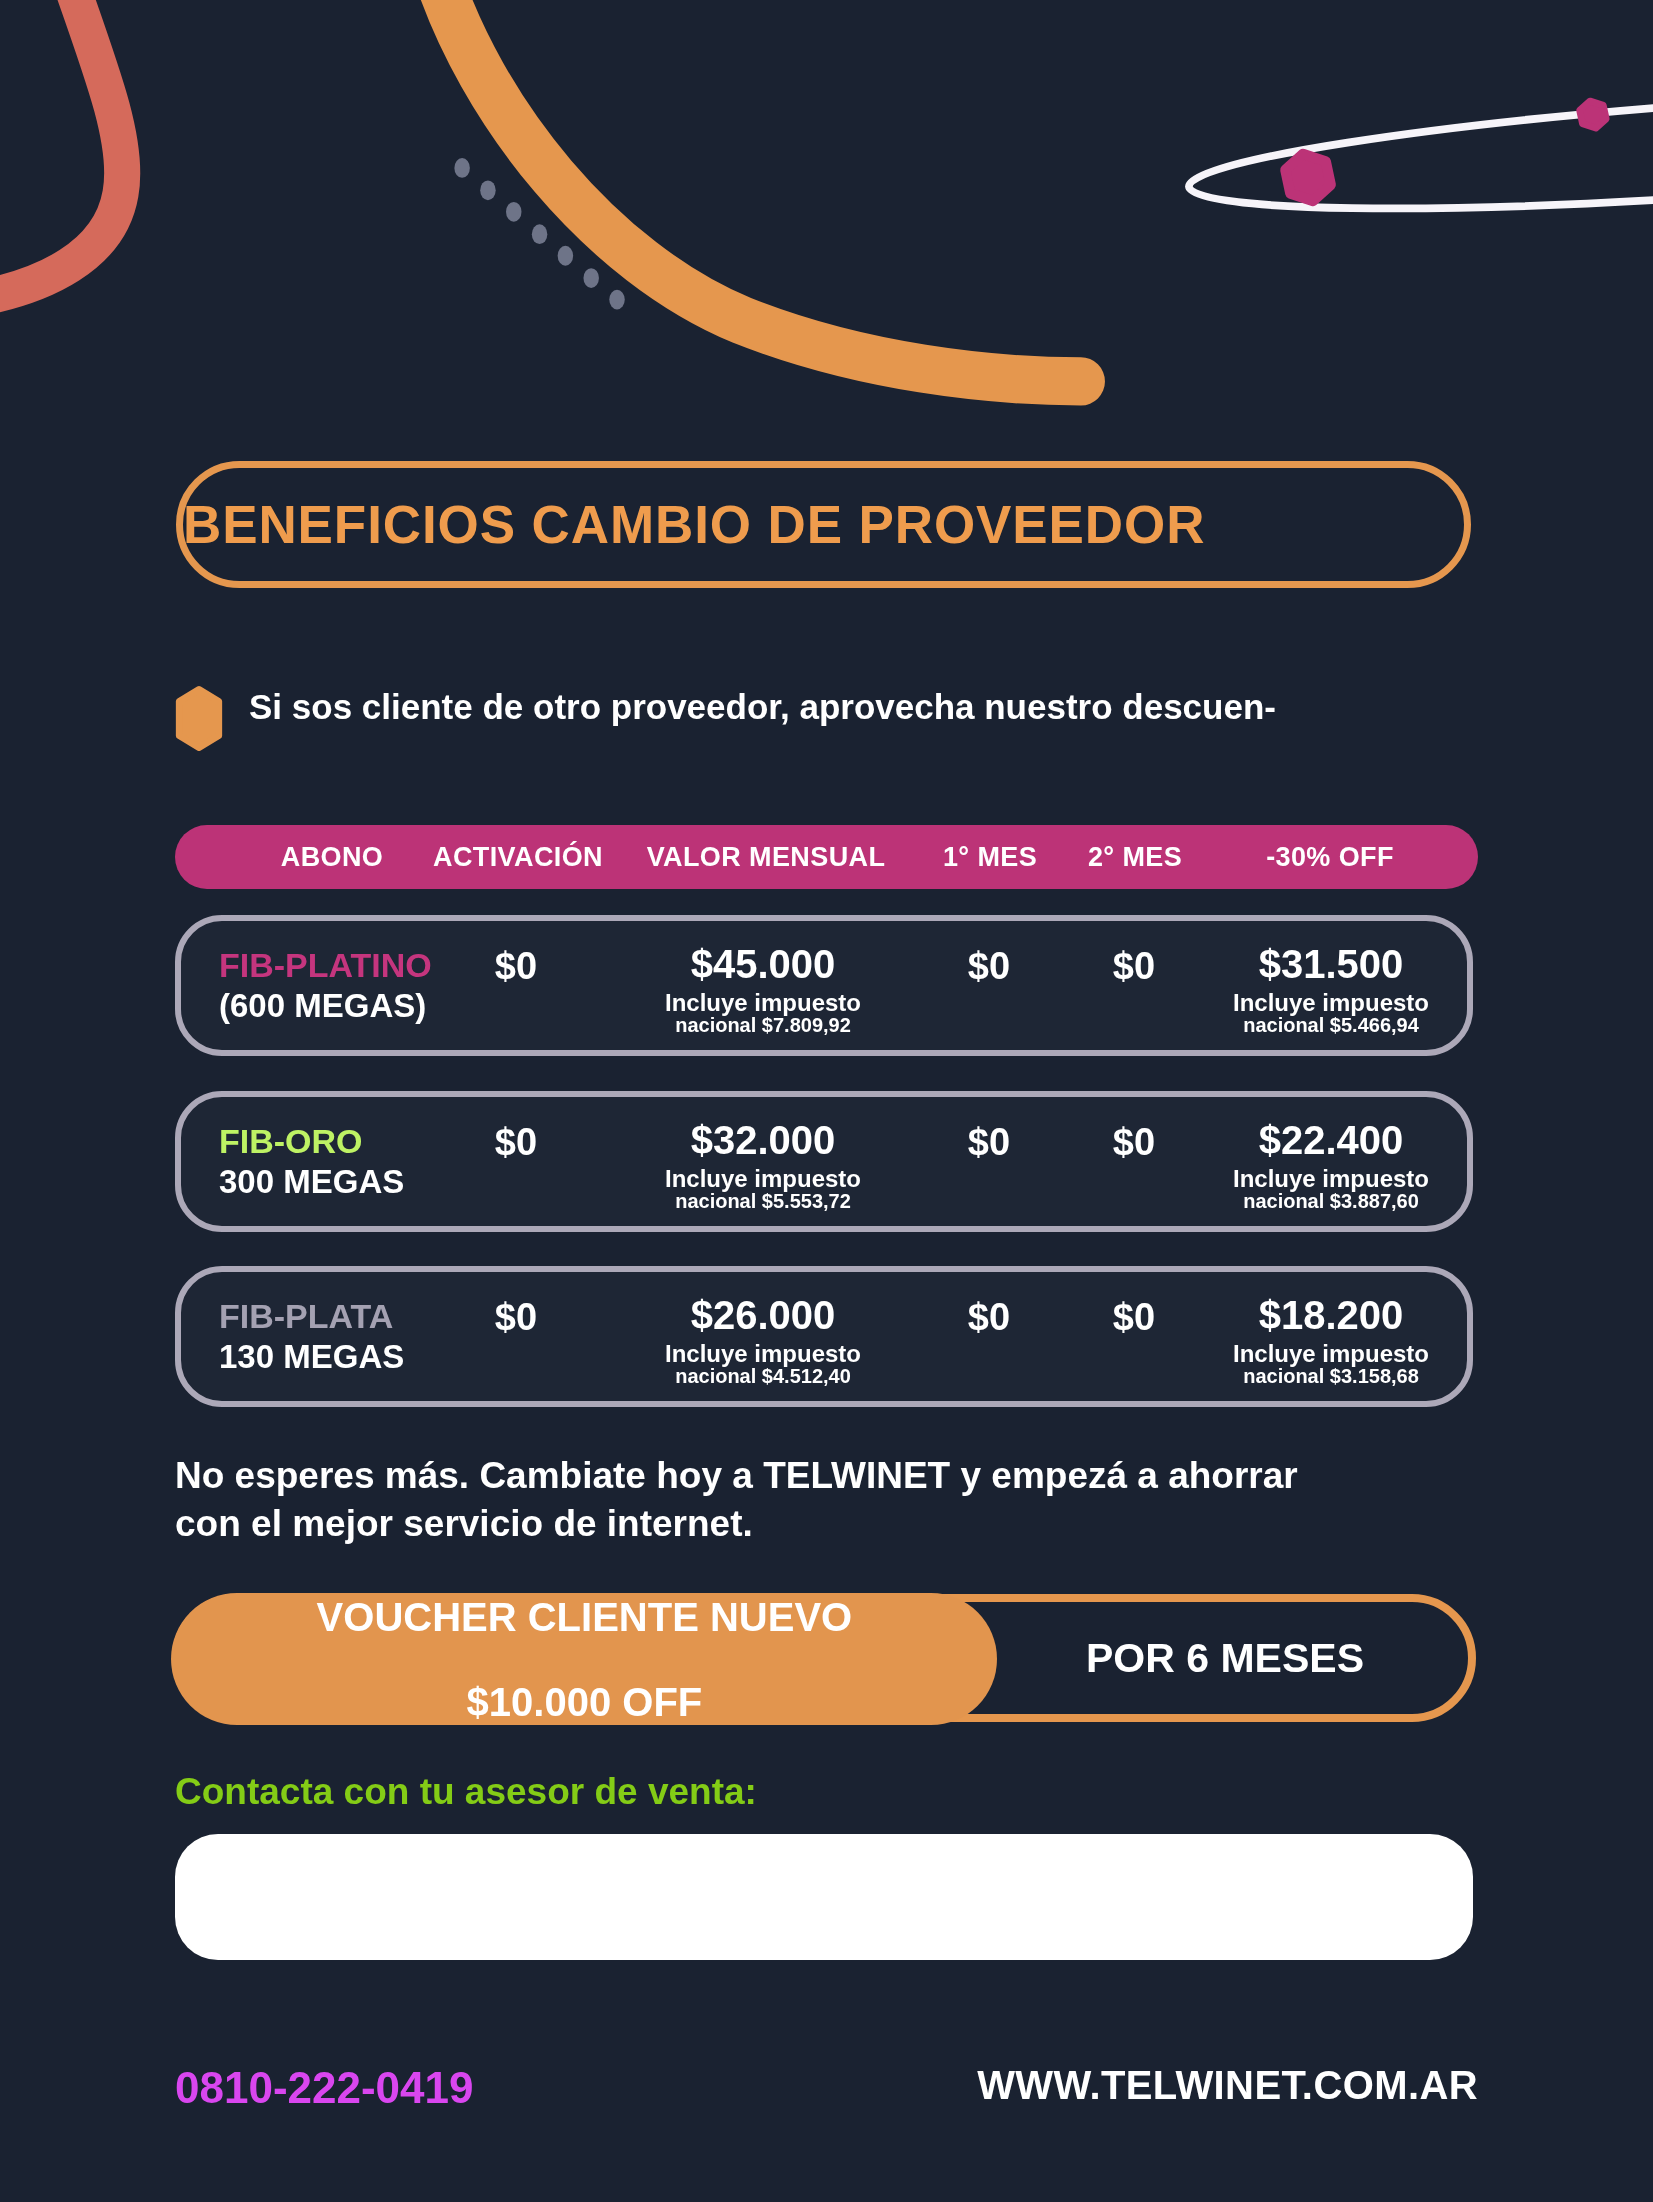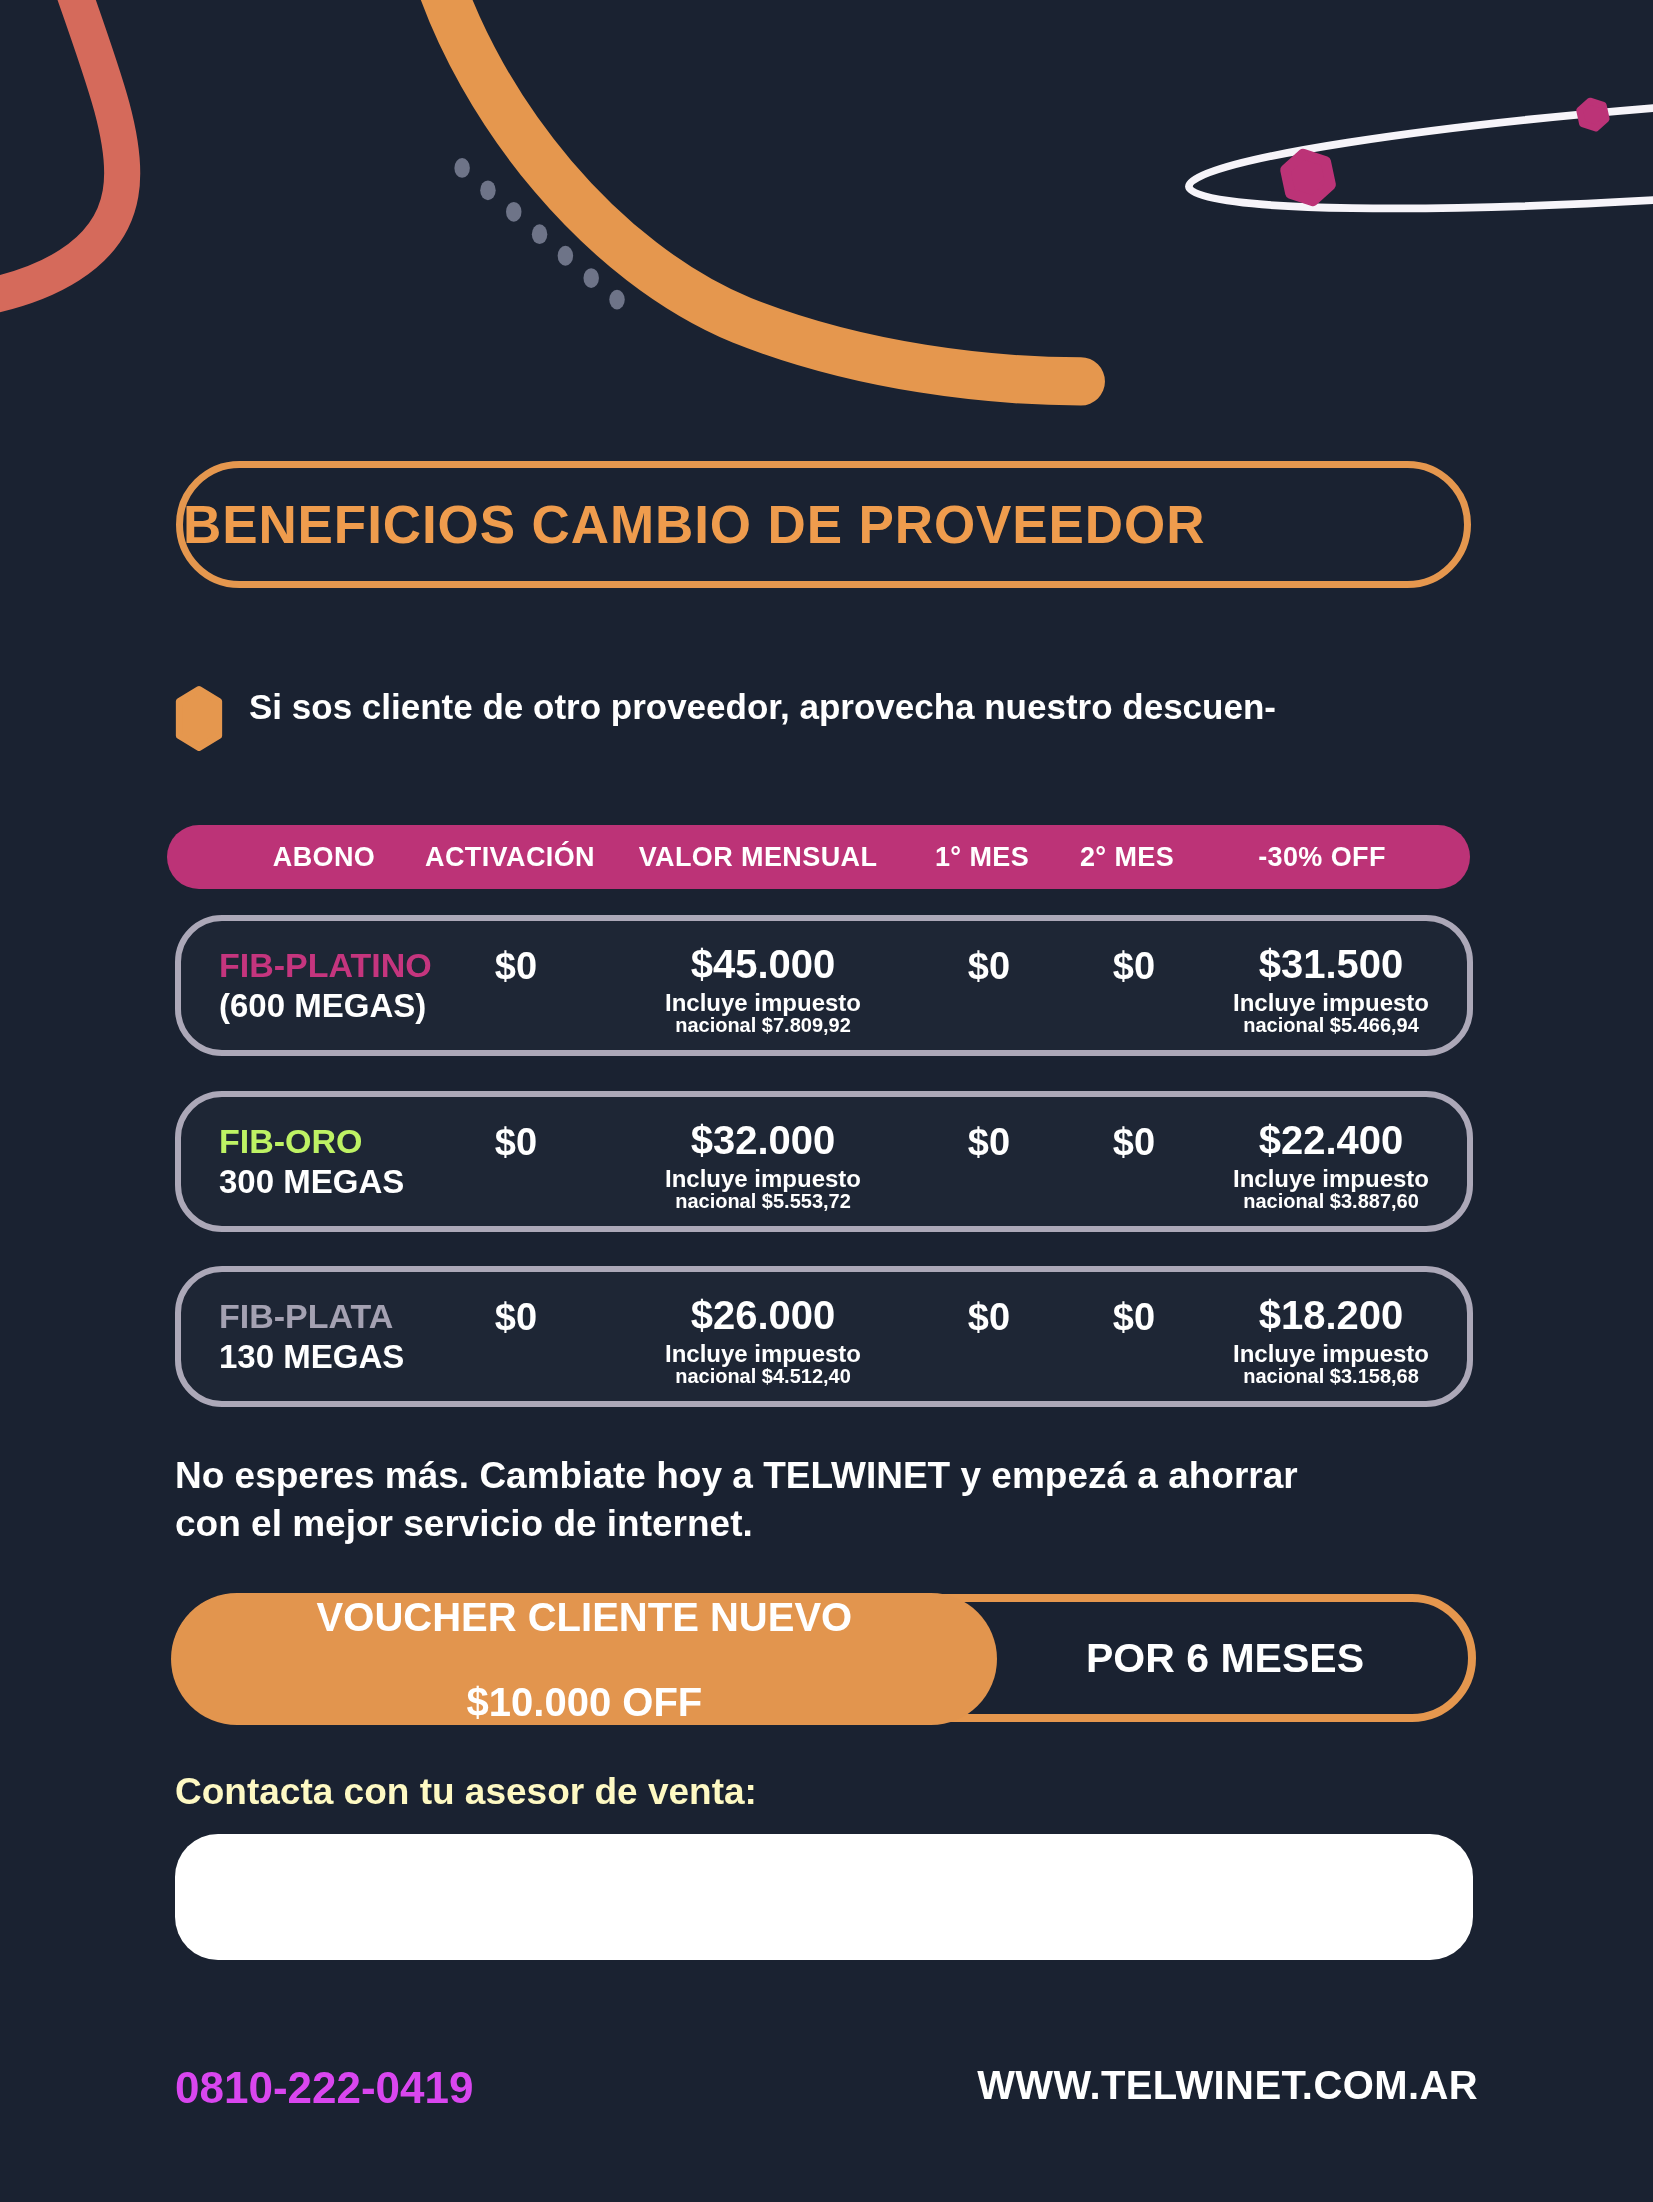--- a/index.html
+++ b/index.html
@@ -11,21 +11,21 @@
   .title-box{position:absolute;left:176px;top:461px;width:1295px;height:127px;
              border:7.7px solid #E5974E;border-radius:69px;box-sizing:border-box;
              display:flex;align-items:center;justify-content:flex-start;}
   .title-text{font-size:53px;font-weight:800;color:#EF9C4D;letter-spacing:0.9px;white-space:nowrap;}
 
   
   .intro{position:absolute;left:175px;top:684px;display:flex;gap:26px;align-items:flex-start;}
   .intro-text{font-size:35px;font-weight:700;line-height:46px;color:#FFFFFF;}
 
   
-  .thead{position:absolute;left:167px;top:825px;width:1303px;height:64px;background:#BC3377;
+  .thead{position:absolute;left:175px;top:825px;width:1303px;height:64px;background:#BC3377;
          border-radius:34px;}
   .thead span{position:absolute;top:50%;transform:translate(-50%,-50%);font-size:27px;
               font-weight:700;color:#fff;white-space:nowrap;letter-spacing:0.4px;}
   .h0{left:157px}.h1{left:343px}.h2{left:591px}.h3{left:815px}.h4{left:960px}.h5{left:1155px}
 
   
   .row{position:absolute;left:175px;width:1298px;height:141px;border:6.9px solid #ACA8B8;
        border-radius:47px;box-sizing:border-box;background:rgba(255,255,255,0.02);}
   .row-0{top:915px}.row-1{top:1091px}.row-2{top:1266px}
   .cell-plan{position:absolute;left:38px;top:24px;}
@@ -46,21 +46,21 @@
   
   .voucher{position:absolute;left:172px;top:1594px;width:1304px;height:128px;
            border:8.6px solid #E5974E;border-radius:67px;box-sizing:border-box;}
   .voucher-left{position:absolute;left:-8.6px;top:-8.6px;width:826px;height:132px;border-radius:67px;
                 background:#E2954E;display:flex;flex-direction:column;align-items:center;justify-content:center;gap:39px;}
   .voucher-left div{font-size:40px;font-weight:800;line-height:46px;color:#fff;white-space:nowrap;}
   .voucher-right{position:absolute;left:1045px;top:50%;transform:translate(-50%,-50%);
                  font-size:41px;font-weight:800;color:#fff;white-space:nowrap;}
 
   
-  .contact-label{position:absolute;left:175px;top:1771px;font-size:37px;font-weight:700;color:#fef9c3;}
+  .contact-label{position:absolute;left:175px;top:1771px;font-size:37px;font-weight:700;color:#84cc16;}
   .contact-box{position:absolute;left:175px;top:1834px;width:1298px;height:126px;background:#FFFFFF;
                border-radius:43px;}
 
   
   .phone{position:absolute;left:175px;top:2063px;font-size:44px;font-weight:800;color:#d946ef;white-space:nowrap;}
   .website{position:absolute;right:176px;top:2063px;font-size:40px;font-weight:800;color:#fff;
            letter-spacing:0.4px;white-space:nowrap;}
 </style>
 </head>
 <body>

